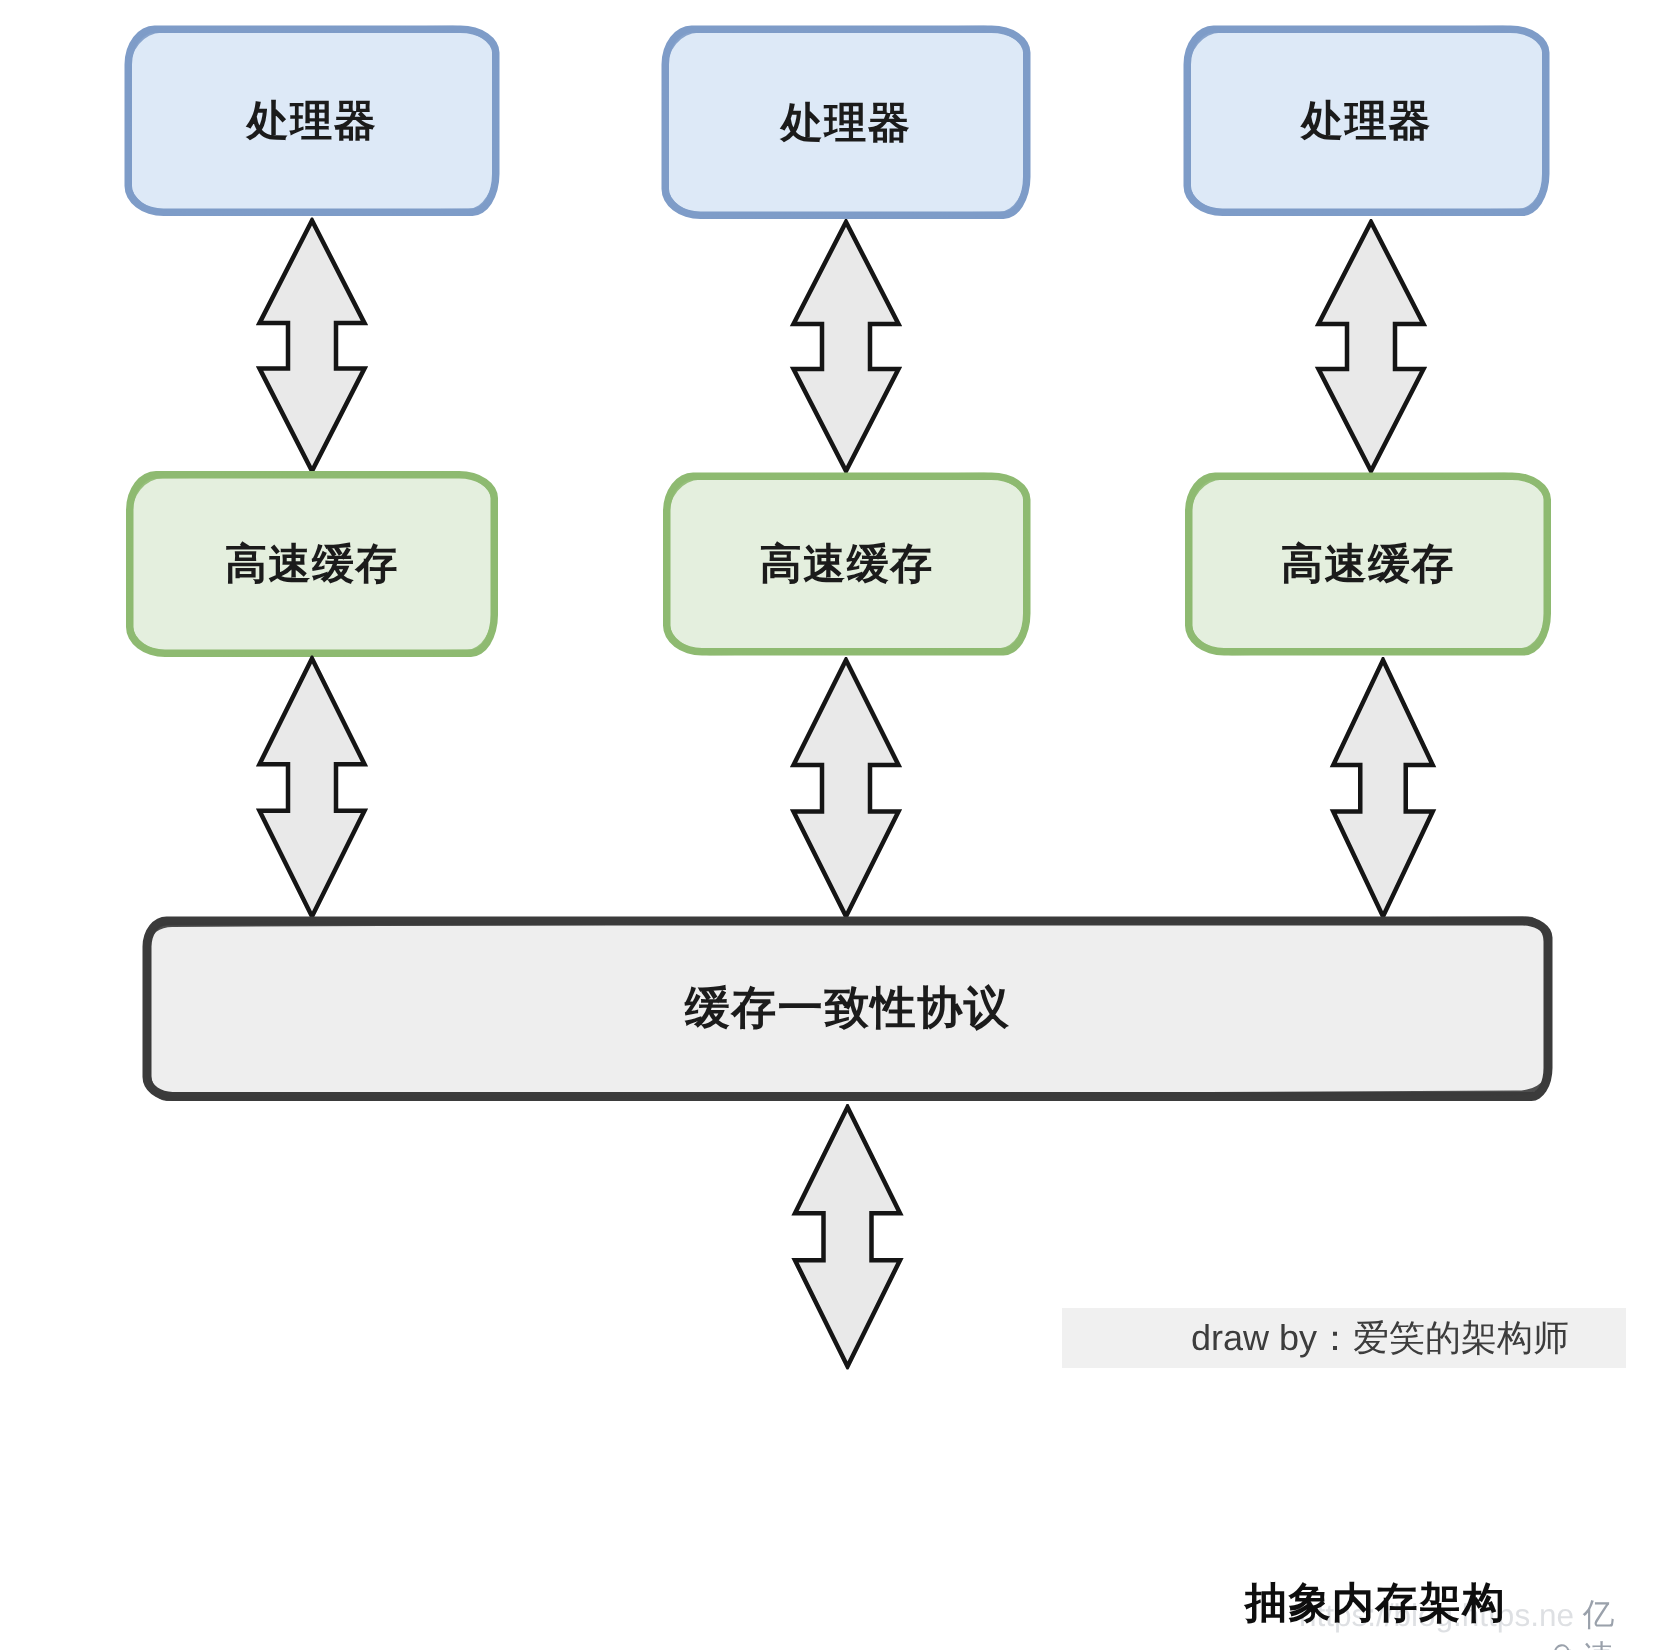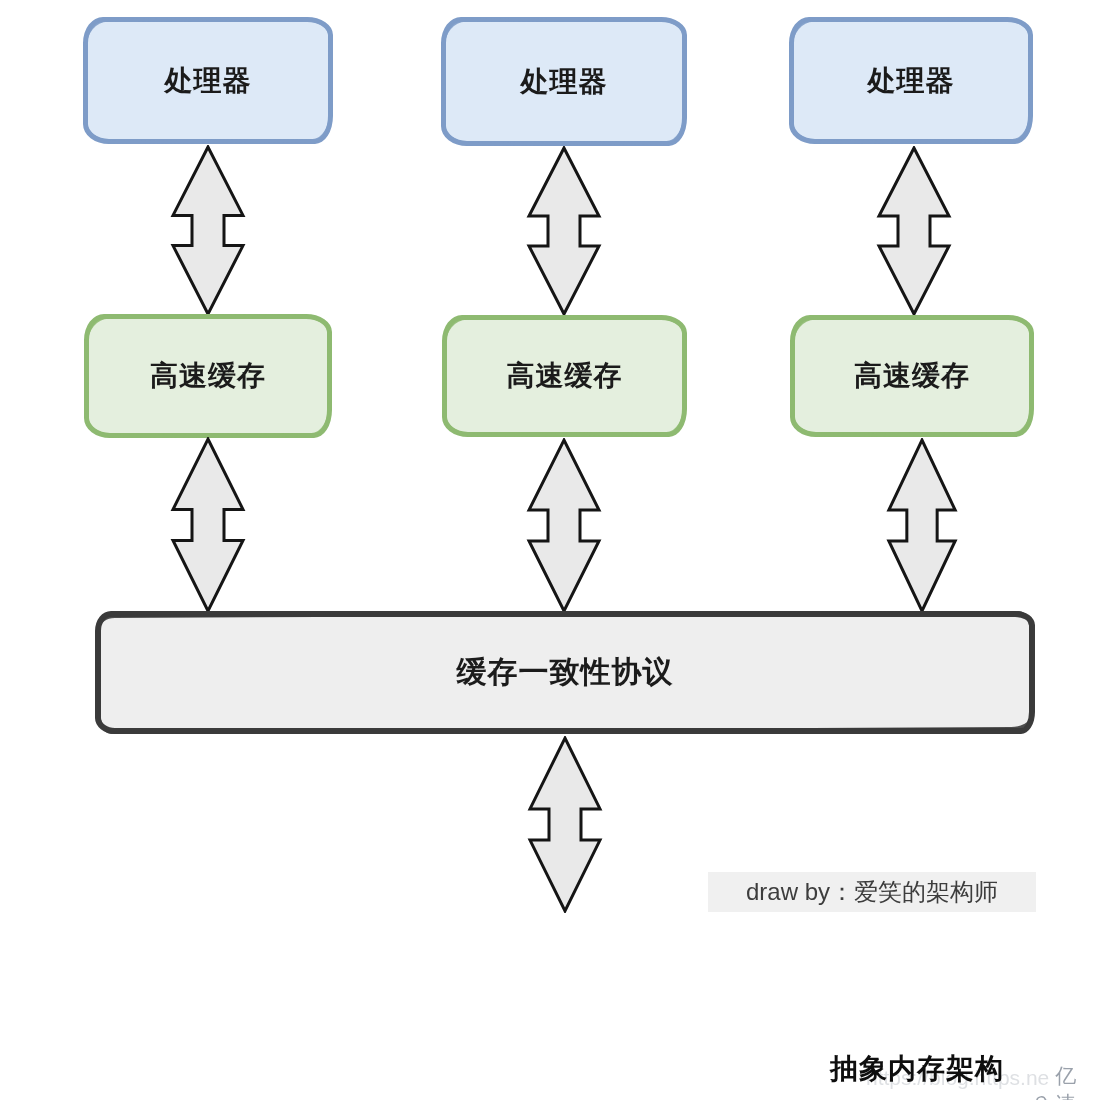--- a/index.html
+++ b/index.html
@@ -66,21 +66,21 @@
     fill:var(--arrow-fill);
     stroke:var(--arrow-stroke);
     stroke-width:3;
     stroke-linejoin:miter;
   }
   .credit{
     position:absolute;
     left:708px;top:872px;width:328px;height:40px;
     background:var(--credit-bg);
     display:flex;align-items:center;justify-content:center;
-    font-size:24px;color:#3d3d3d;
+    font-size:24px;color:#3d3d3d;padding-left:48px;
   }
   .caption{
     position:absolute;
     left:830px;top:1050px;
     font-size:28px;font-weight:700;color:#0e0e0e;
     letter-spacing:1px;
   }
   .url-watermark{
     position:absolute;
     left:866px;top:1066px;

